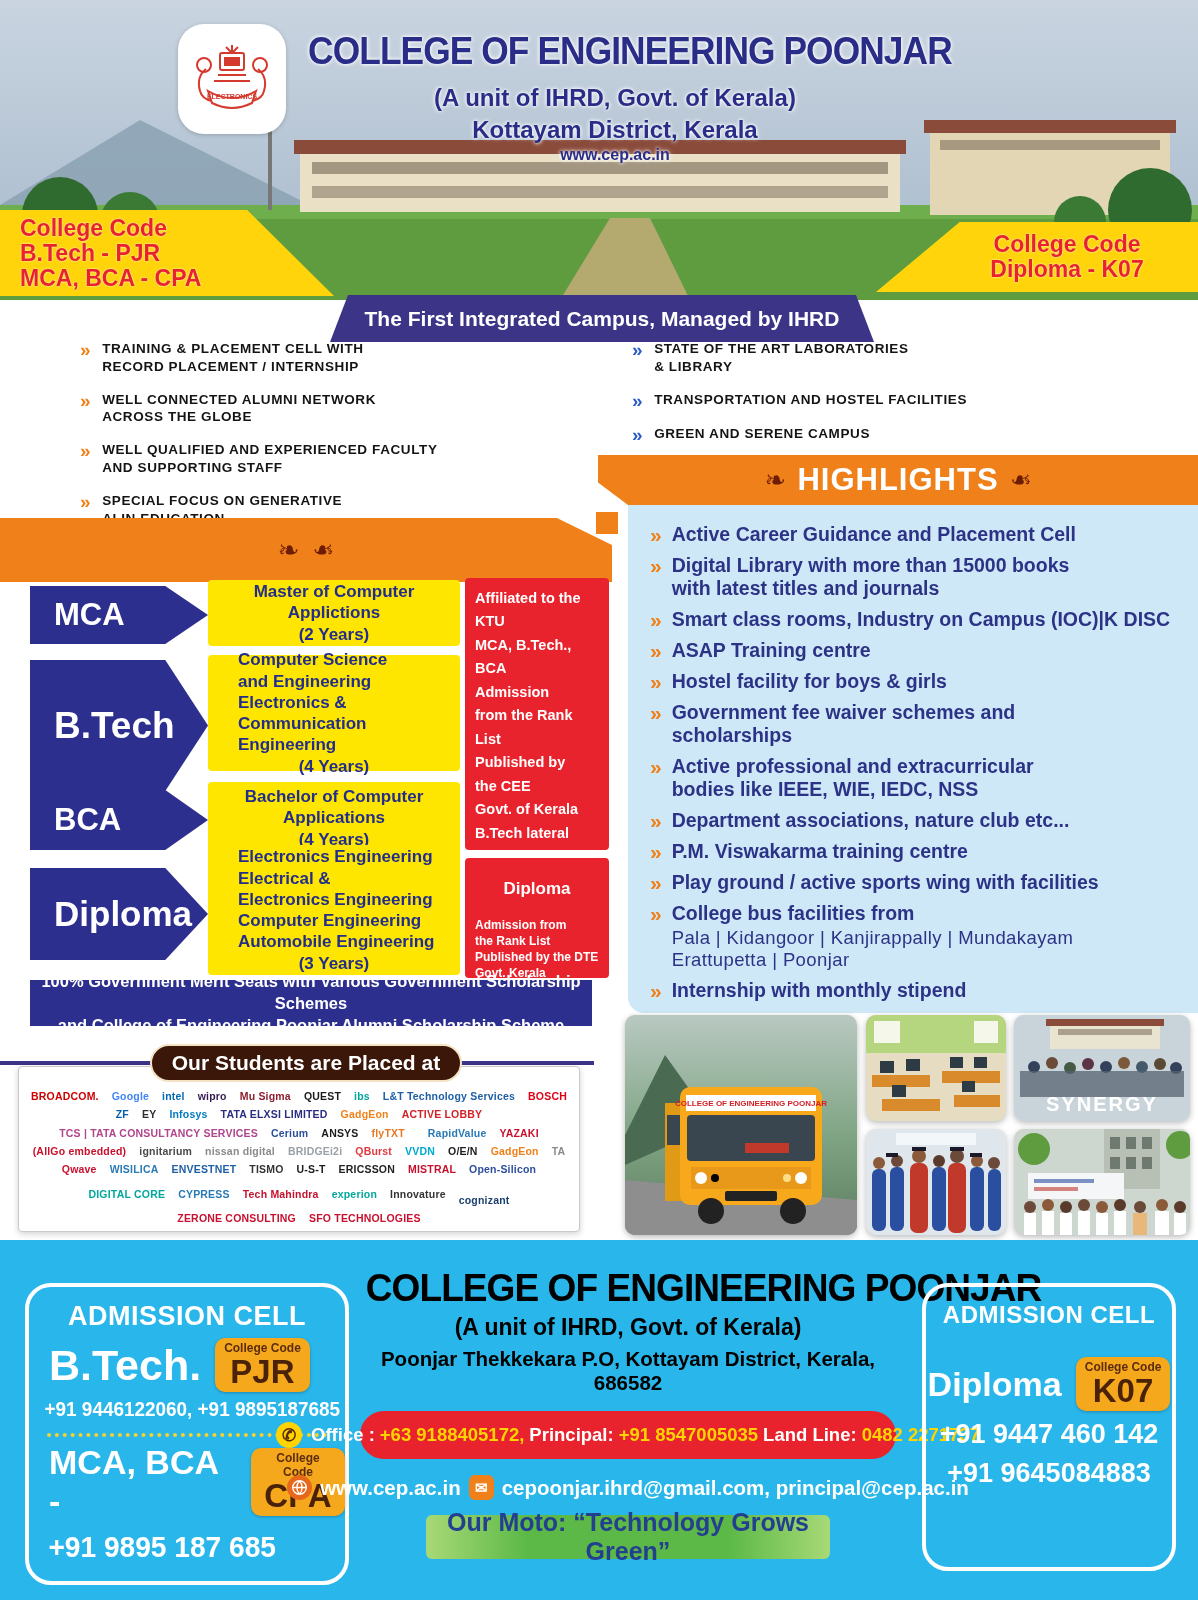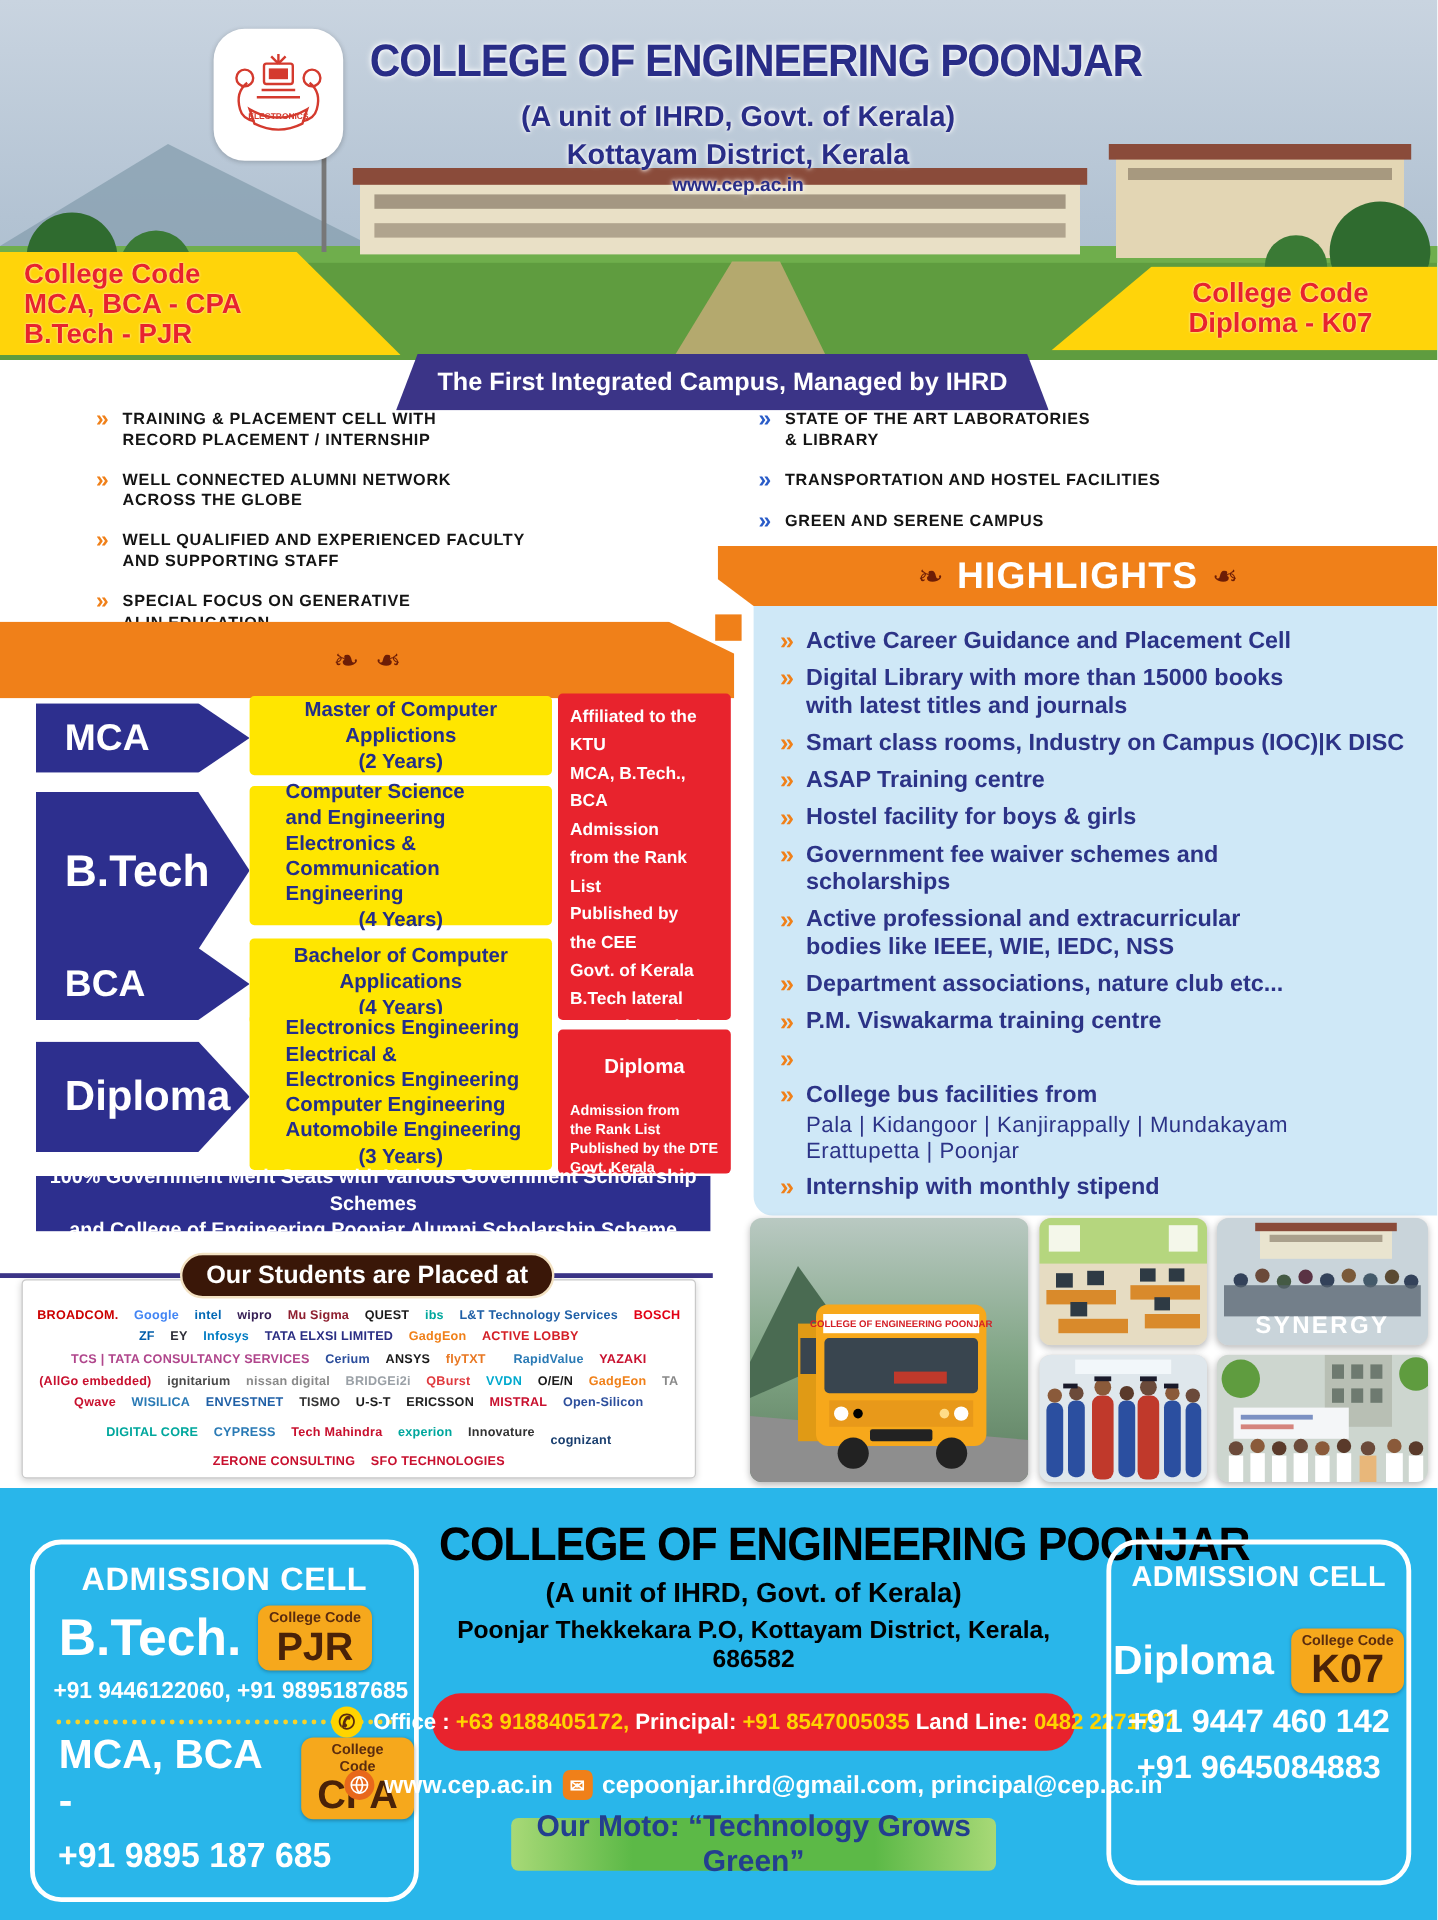--- a/index.html
+++ b/index.html
@@ -196,22 +196,22 @@
     </svg>
   </div>
 
   <div class="abs hero-title">COLLEGE OF ENGINEERING POONJAR</div>
   <div class="abs hero-sub s1">(A unit of IHRD, Govt. of Kerala)</div>
   <div class="abs hero-sub s2">Kottayam District, Kerala</div>
   <div class="abs hero-sub s3">www.cep.ac.in</div>
 
   <div class="abs code-left">
     <div class="code-line">College Code</div>
+    <div class="code-line">B.Tech - PJR</div>
     <div class="code-line">MCA, BCA - CPA</div>
-    <div class="code-line">B.Tech - PJR</div>
   </div>
   <div class="abs code-right">
     <div class="code-line">College Code</div>
     <div class="code-line">Diploma - K07</div>
   </div>
 
   <div class="abs ribbon">The First Integrated Campus, Managed by IHRD</div>
 
   <div class="abs feat-col fc-l">
 
@@ -342,20 +342,24 @@
       <div class="hl-item">
         <span class="bullet b-or">»</span>
         <span>
           <span class="hl-txt">P.M. Viswakarma training centre</span>
           
         </span>
       </div>
 
       <div class="hl-item">
         <span class="bullet b-or">»</span>
+        <span>
+          <span class="hl-txt">Play ground / active sports wing with facilities</span>
+          
+        </span>
       </div>
 
       <div class="hl-item">
         <span class="bullet b-or">»</span>
         <span>
           <span class="hl-txt">College bus facilities from</span>
           <div class="hl-sub">Pala | Kidangoor | Kanjirappally | Mundakayam
 Erattupetta | Poonjar</div>
         </span>
       </div>

